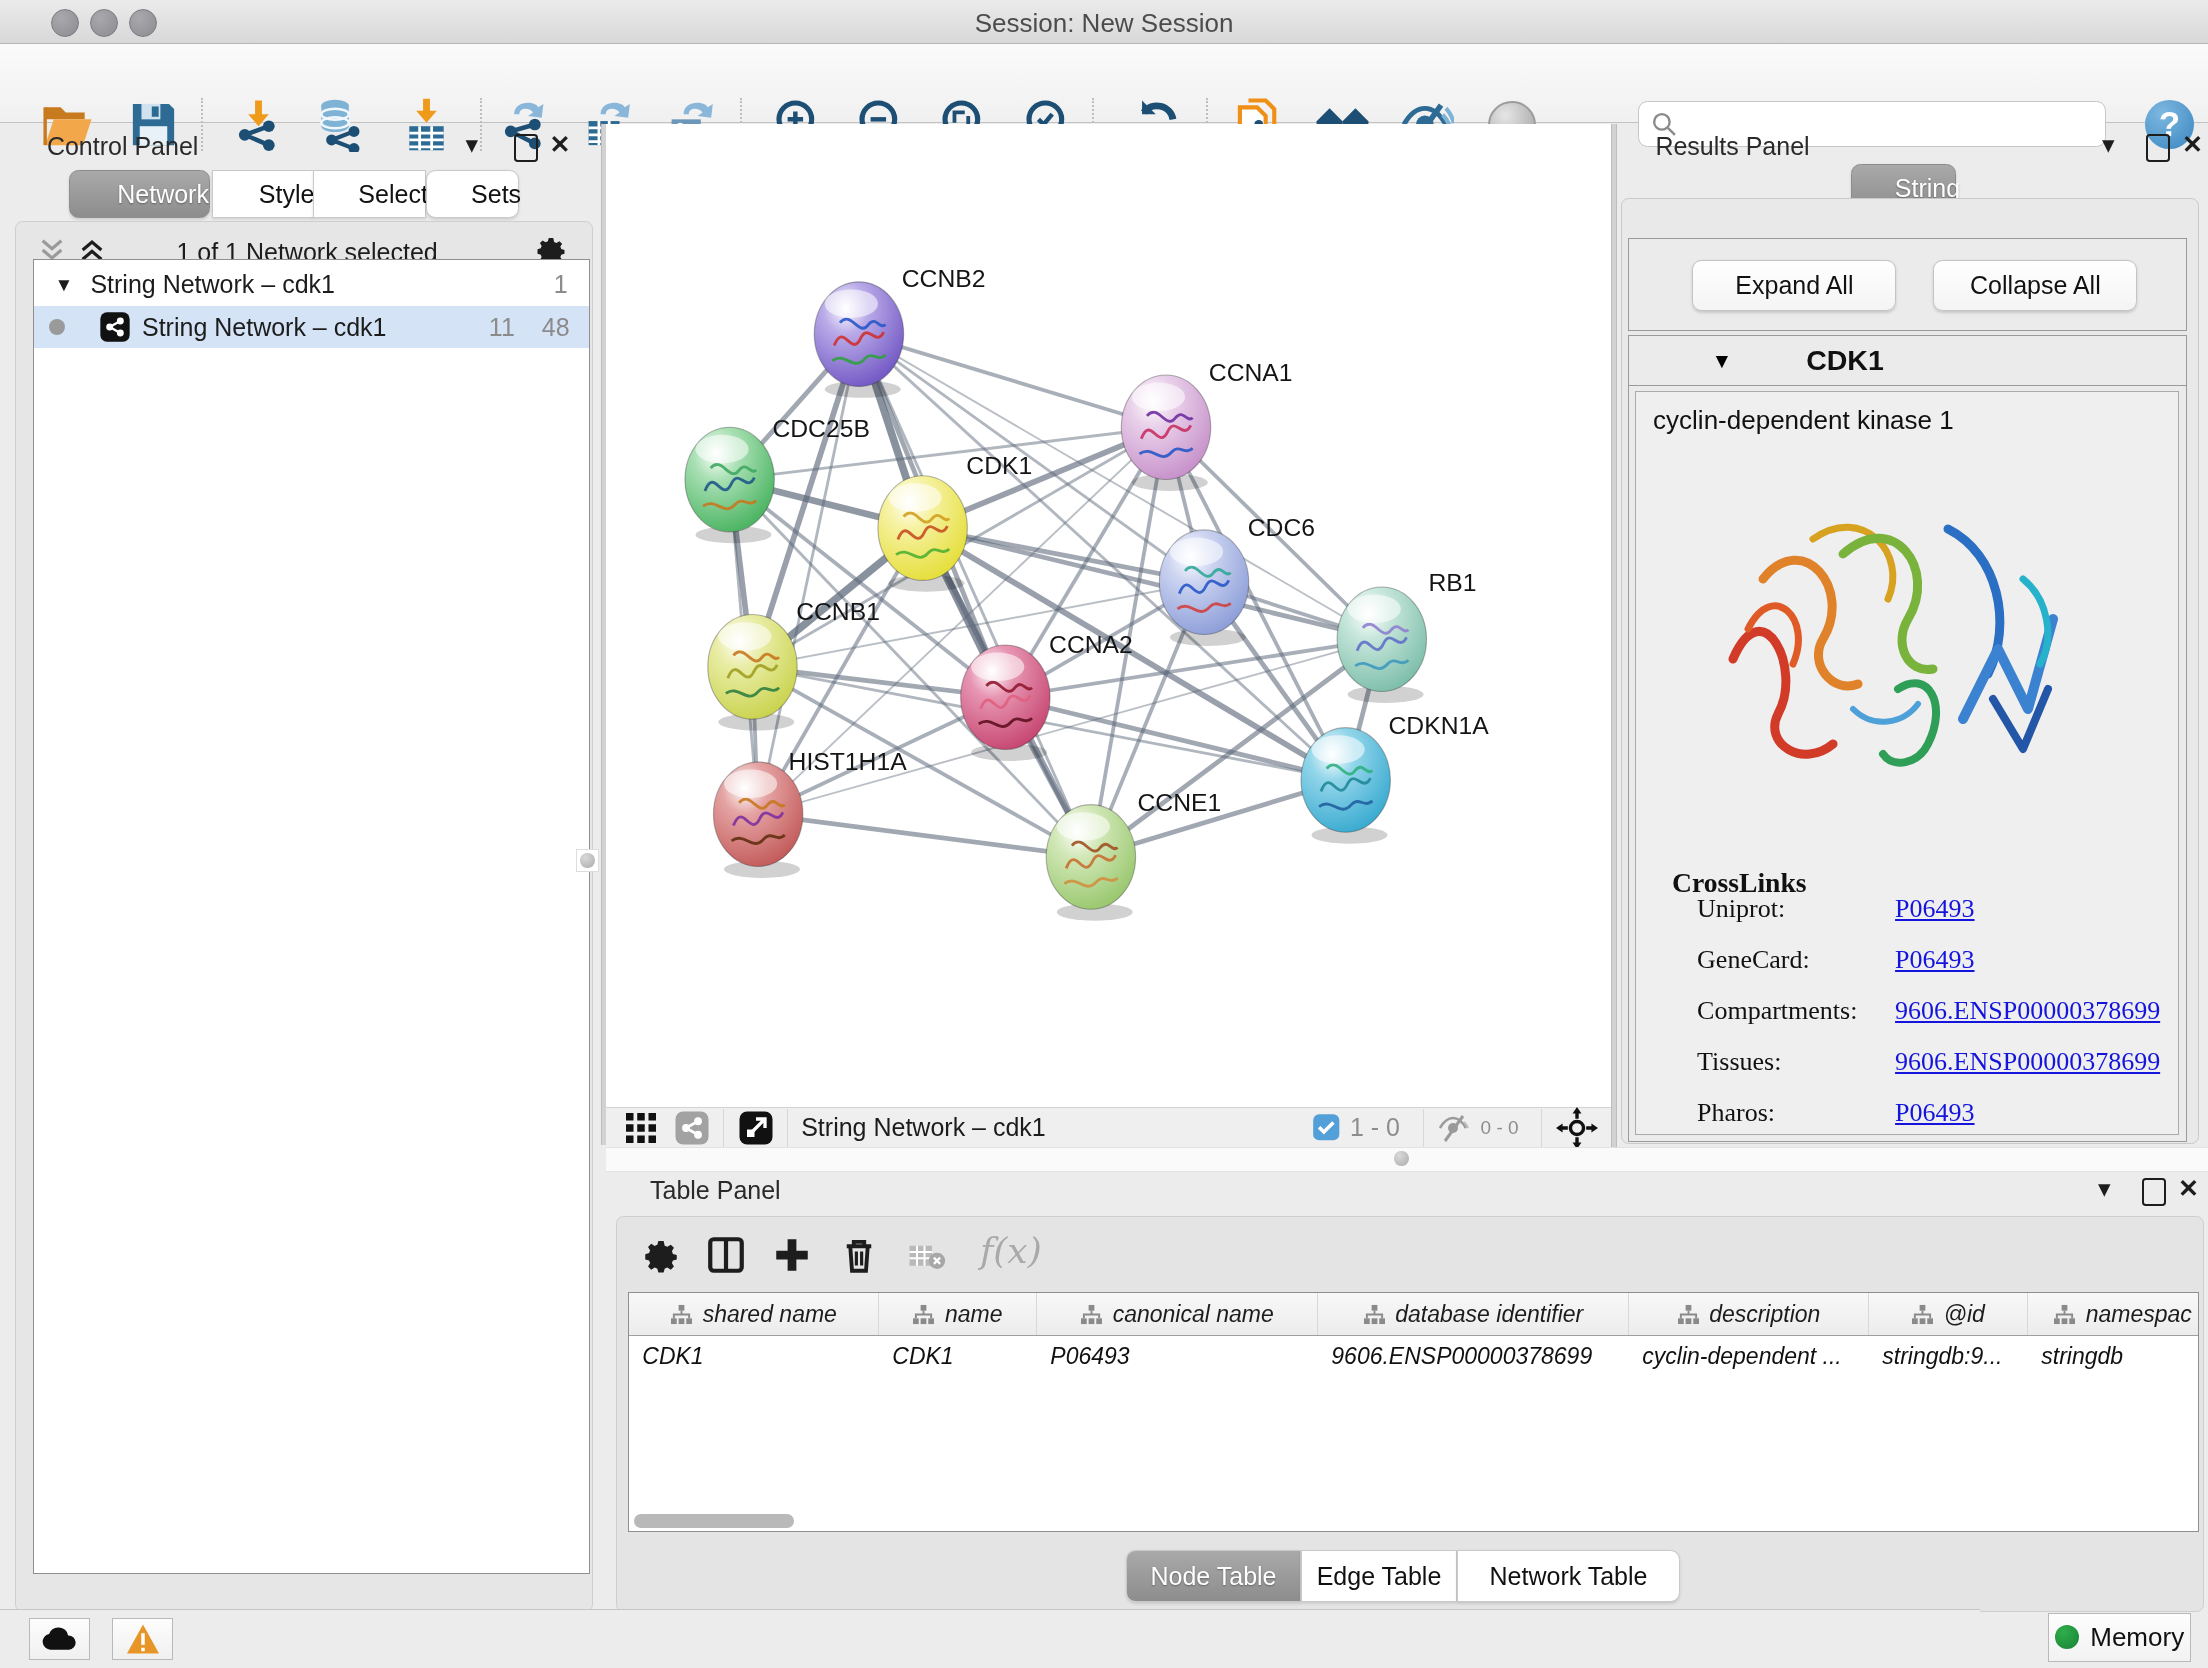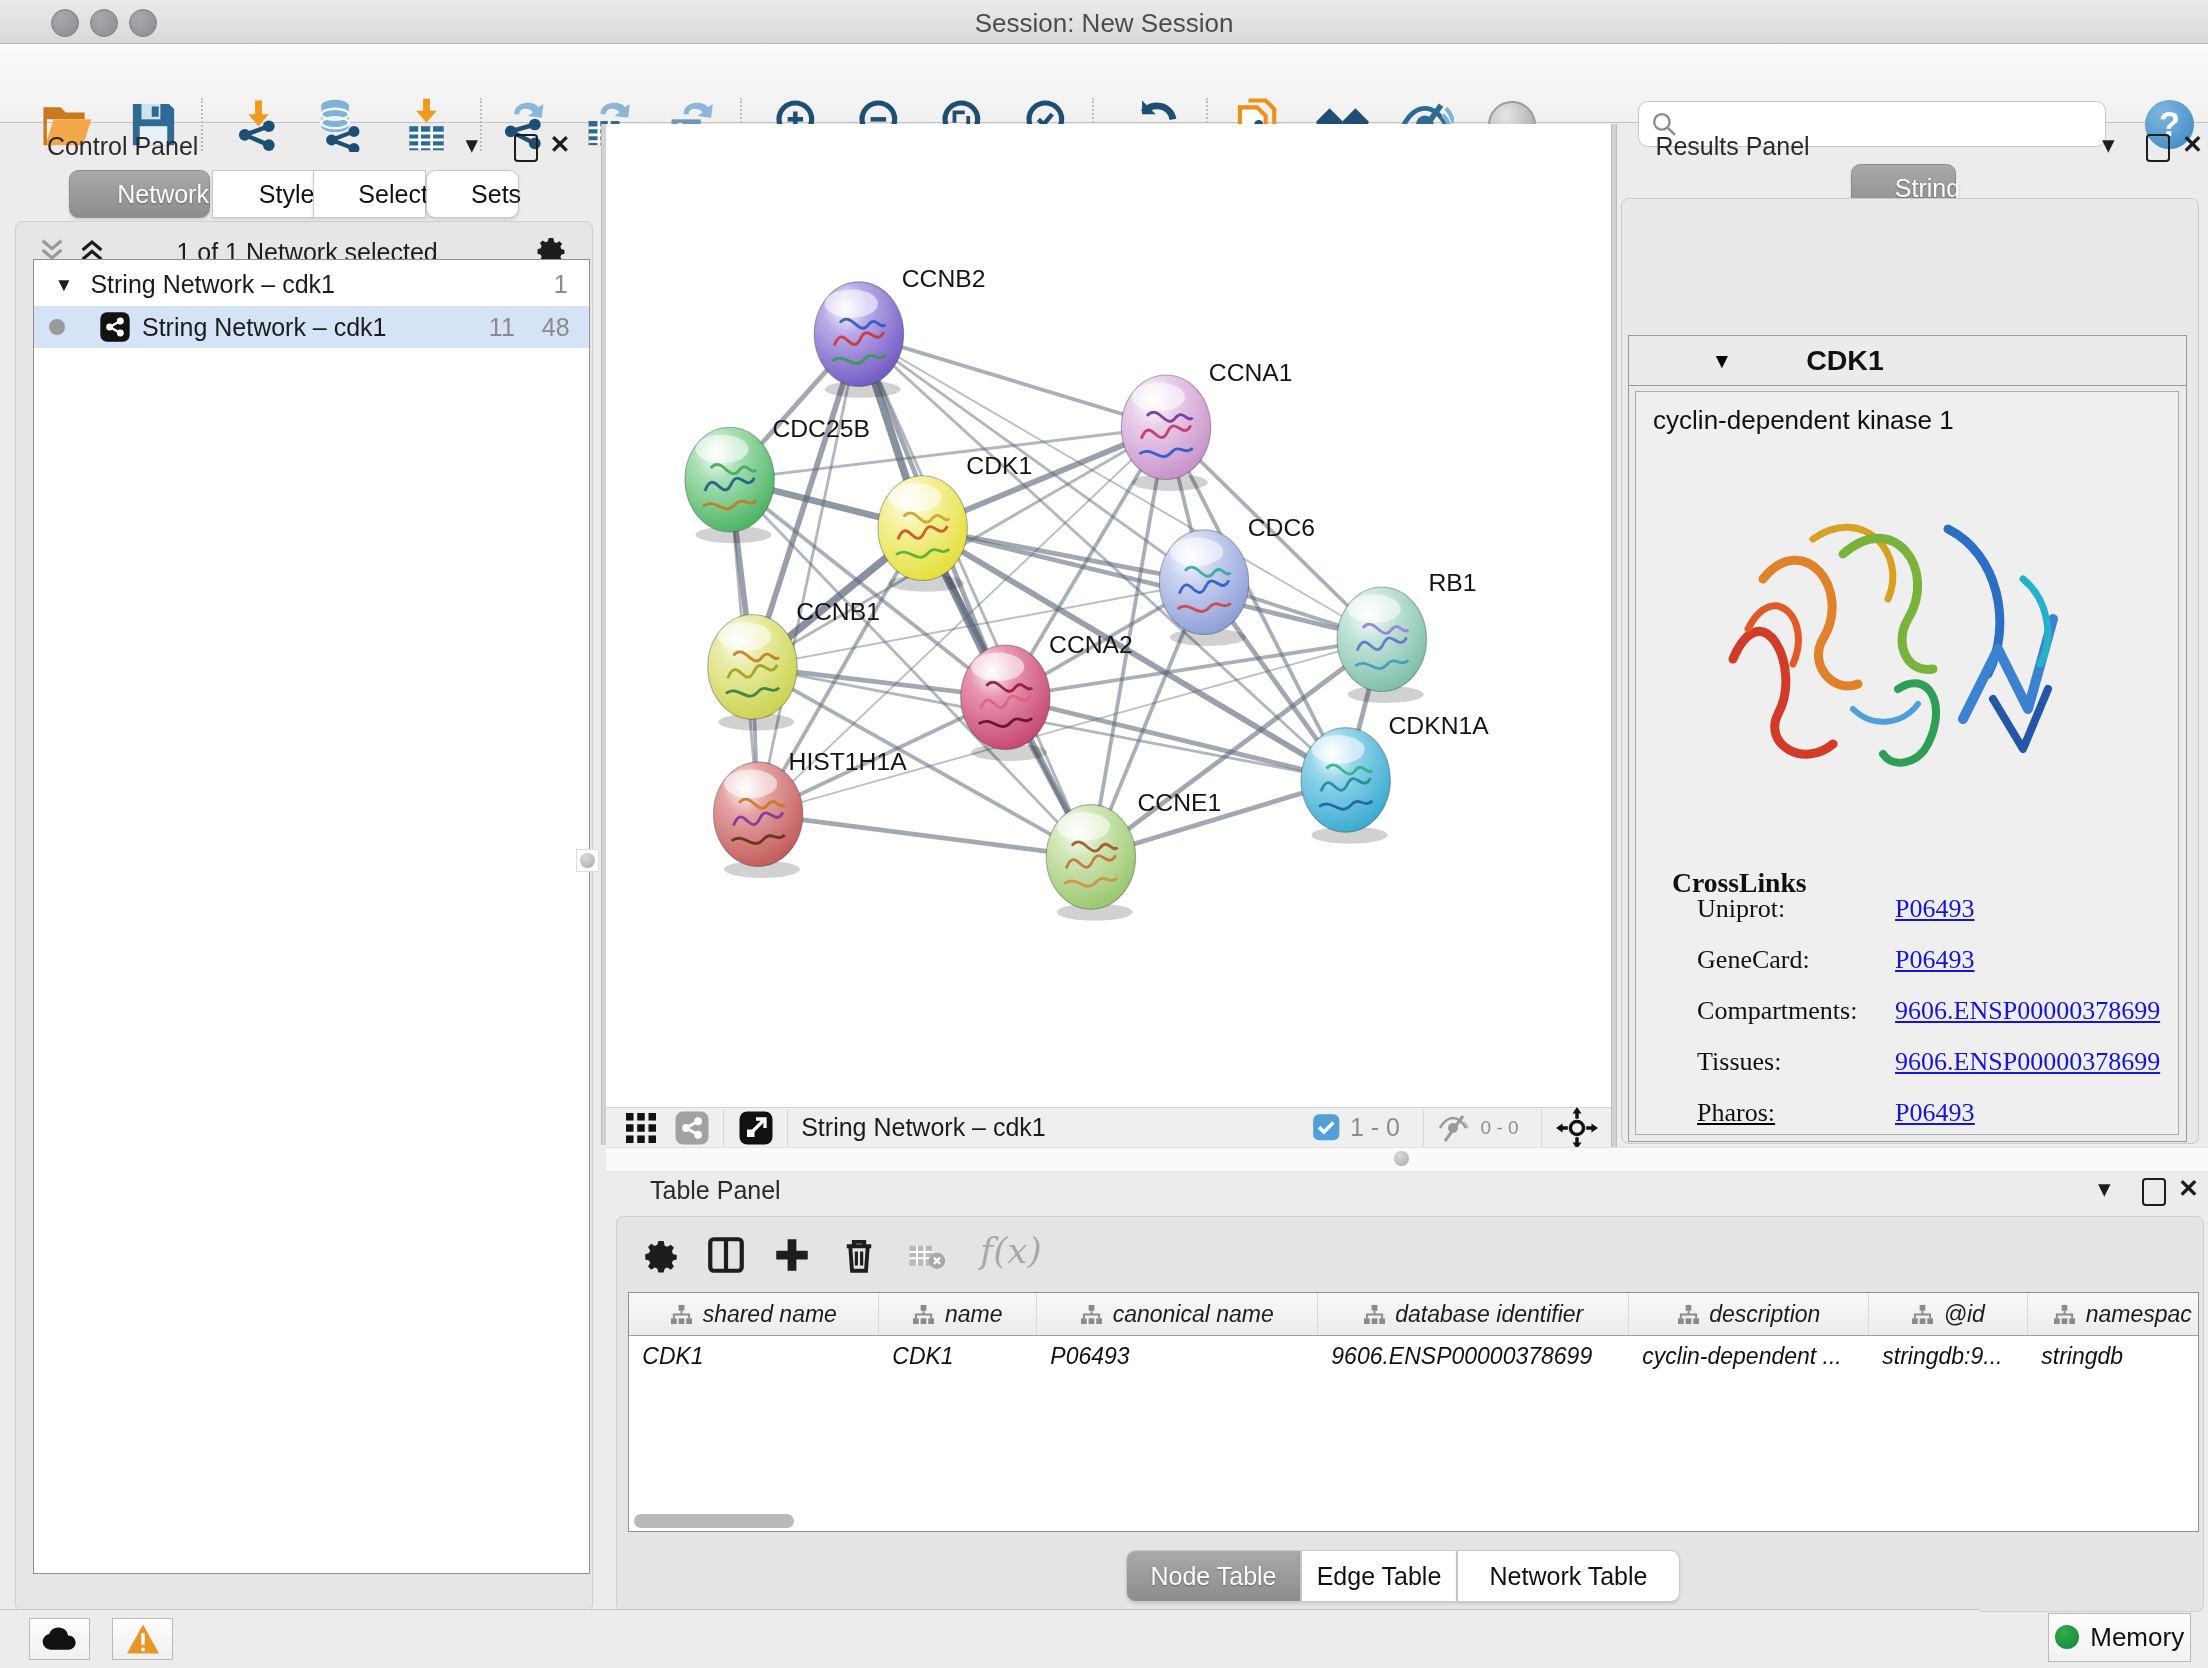--- a/index.html
+++ b/index.html
@@ -514,20 +514,28 @@
   <span class="abs wbtn" style="left:485px;top:5.7px">▾</span>
   <span class="abs sq" style="left:529px;top:9.5px"></span>
   <span class="abs wbtn" style="left:565px;top:5.7px;font-weight:bold">✕</span>
 
   <div class="tabbtn sel" style="left:234px;top:40px;width:105px;border-radius:9.5px;">
     <span>String</span>
   </div>
 
   <div class="abs res-outer" style="left:3.8px;top:74px"></div>
 
+  <div class="abs res-box" style="left:11.4px;top:114px;width:557px;height:91px">
+    <div class="btn" style="left:63px;top:21px;width:202px">
+          <span>Expand All</span>
+        </div>
+    <div class="btn" style="left:304px;top:21px;width:202px">
+          <span>Collapse All</span>
+        </div>
+  </div>
 
   <div class="abs res-box" style="left:11.4px;top:211px;width:557px;height:805px">
     <div style="position:absolute;left:0;top:0;width:100%;height:49px;border-bottom:1.9px solid #9a9a9a;display:flex;align-items:center;">
       <span style="margin-left:82px;font-size:21px">▼</span>
       <span style="margin-left:74px;font-size:28.5px;font-weight:bold;color:#111">CDK1</span>
     </div>
     <div style="position:absolute;left:5.7px;top:55px;width:542px;height:742px;background:#efefef;border:1px solid #aaa;">
       <div style="position:absolute;left:17px;top:13.3px;font-size:26px;color:#111">cyclin-dependent kinase 1</div>
 
       <svg style="position:absolute;left:48px;top:67px" width="418" height="380" viewBox="0 0 400 380" fill="none" stroke-linecap="round">
@@ -555,21 +563,21 @@
               <span class="xl-link">P06493</span>
             </div>
             <div style="display: flex; margin-bottom: 21px;">
               <span class="xl-label" style="width: 198px;">Compartments:</span>
               <span class="xl-link">9606.ENSP00000378699</span>
             </div>
             <div style="display: flex; margin-bottom: 21px;">
               <span class="xl-label" style="width: 198px;">Tissues:</span>
               <span class="xl-link">9606.ENSP00000378699</span>
             </div>
-            <div style="display: flex; margin-bottom: 6px; text-decoration: underline;">
+            <div style="display: flex; margin-bottom: 6px;">
               <span class="xl-label" style="width: 198px;">Pharos:</span>
               <span class="xl-link">P06493</span>
             </div>
           </div>
     </div>
   </div>
 </div>
 
 <div class="abs" style="left:609px;top:1172px;width:1600px;height:438px">
   <span class="abs panel-title" style="left:15px;top:3.8px">Table Panel</span>

